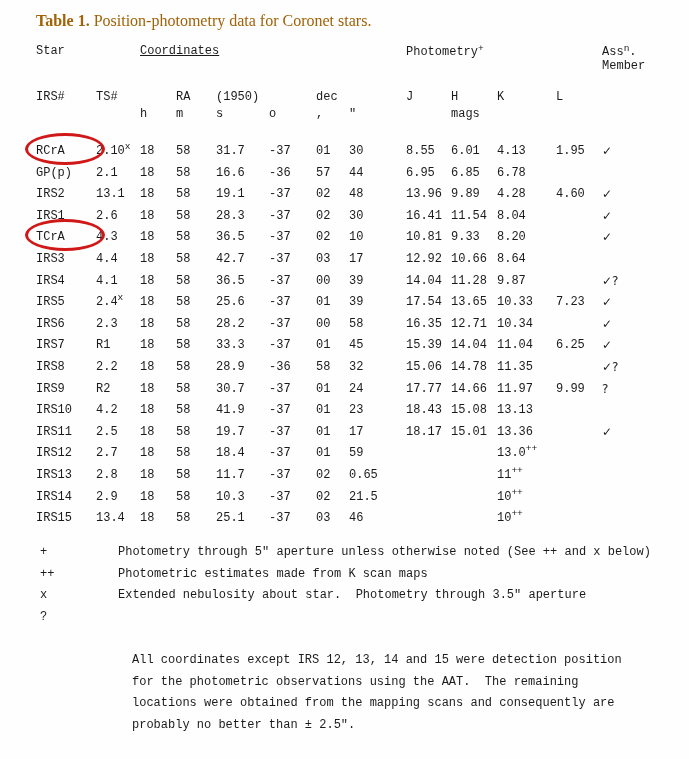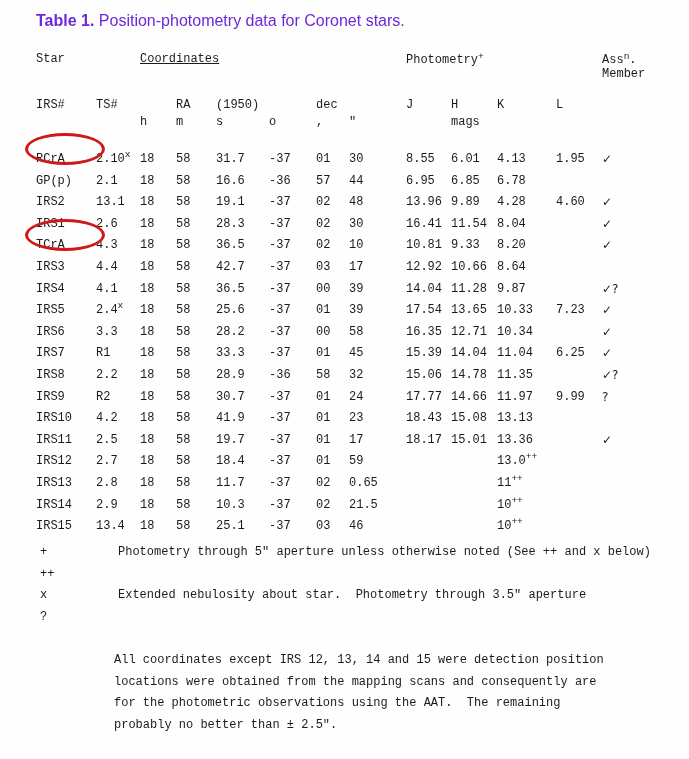--- a/index.html
+++ b/index.html
@@ -5,27 +5,27 @@
   html,body { margin:0; padding:0; }
   body {
     width:689px; height:759px; background:#ffffff;
     font-family:"Liberation Mono","DejaVu Sans Mono",monospace;
     color:#1b1b1b;
   }
   .page { position:relative; width:689px; height:759px; background:#fefefe; overflow:hidden; }
 
   .title {
     position:absolute; left:36px; top:11px;
-    font-family:Liberation Sans, sans-serif;
-    font-size:16px; line-height:20px; white-space:pre; color:#6d28d9;
+    font-family:Liberation Serif, serif;
+    font-size:16px; line-height:20px; white-space:pre; color:#a16207;
   }
   .title .bold { font-weight:bold; }
 
   table.tbl {
-    position:absolute; left:36px; top:48px; width:640px;
+    position:absolute; left:36px; top:40px; width:640px;
     border-collapse:collapse; table-layout:fixed;
   }
   .tbl th, .tbl td {
     padding:0; margin:0; font-weight:normal; font-size:12px; line-height:14px;
     vertical-align:top; white-space:nowrap; text-align:left; overflow:visible;
   }
   tr.rowA > th { height:44px; padding-top:4px; }
   tr.rowB > th { height:17px; padding-top:2px;margin-left:37px; }
   tr.rowC > th { height:37px; }
   tr.data-row > td { height:21.6px; }
@@ -54,21 +54,21 @@
     position:absolute; border:3px solid #d01818; border-radius:50%;
     background:transparent; pointer-events:none;
   }
 
   .footnotes { position:absolute; left:36px; top:545px; width:648px; }
   .fn-row { display:flex; height:21.7px; font-size:12px; line-height:14px; }
   .fn-sym { width:78px; padding-left:4px; flex:none; white-space:pre; }
   .fn-text { white-space:pre; }
 
   .note { position:absolute; left:114px; top:650px; width:540px; font-size:12px; }
-  .note div { line-height:21.5px; white-space:pre; }
+  .note div { line-height:21.5px; white-space:pre;margin-left:18px; }
 </style>
 </head>
 <body>
 
 <div class="page">
 
   <div class="title"><span class="bold">Table 1.</span><span> Position-photometry data for Coronet stars.</span></div>
 
   <table class="tbl">
     <colgroup>
@@ -240,21 +240,21 @@
           <td class="c-r"><span>01</span></td>
           <td class="c-l"><span>39</span></td>
           <td class="c-r"><span>17.54</span></td>
           <td class="c-r"><span>13.65</span></td>
           <td class="c-r"><span>10.33</span></td>
           <td class="c-r"><span>7.23</span></td>
           <td class="c-mem"><span>✓</span></td>
         </tr>
         <tr class="data-row">
           <td class="c-irs"><span>IRS6</span></td>
-          <td class="c-r"><span>3.3</span></td>
+          <td class="c-r"><span>2.3</span></td>
           <td class="c-r"><span>18</span></td>
           <td class="c-r"><span>58</span></td>
           <td class="c-r"><span>28.2</span></td>
           <td class="c-r"><span>-37</span></td>
           <td class="c-r"><span>00</span></td>
           <td class="c-l"><span>58</span></td>
           <td class="c-r"><span>16.35</span></td>
           <td class="c-r"><span>12.71</span></td>
           <td class="c-r"><span>10.34</span></td>
           <td class="c-r"><span></span></td>
@@ -398,34 +398,35 @@
       </tbody>
   </table>
 
   <div class="footnotes" id="footnotes">
       <div class="fn-row">
         <span class="fn-sym">+</span>
         <span class="fn-text">Photometry through 5" aperture unless otherwise noted (See ++ and x below)</span>
       </div>
       <div class="fn-row">
         <span class="fn-sym">++</span>
+        <span class="fn-text">Photometric estimates made from K scan maps</span>
       </div>
       <div class="fn-row">
         <span class="fn-sym">x</span>
         <span class="fn-text">Extended nebulosity about star.  Photometry through 3.5" aperture</span>
       </div>
       <div class="fn-row">
         <span class="fn-sym">?</span>
       </div>
     </div>
 
   <div class="note" id="note">
       <div>All coordinates except IRS 12, 13, 14 and 15 were detection position</div>
+      <div>for the photometric observations using the AAT.  The remaining</div>
       <div>locations were obtained from the mapping scans and consequently are</div>
-      <div>for the photometric observations using the AAT.  The remaining</div>
       <div>probably no better than ± 2.5".</div>
     </div>
 
   <div id="ellipses">
       <div class="red-ellipse" style="left: 25px; top: 133px; width: 74px; height: 26px; border-color: rgb(208, 24, 24);"></div>
       <div class="red-ellipse" style="left: 25px; top: 219.4px; width: 74px; height: 26px; border-color: rgb(208, 24, 24);"></div>
     </div>
 </div>
 
 </body></html>

